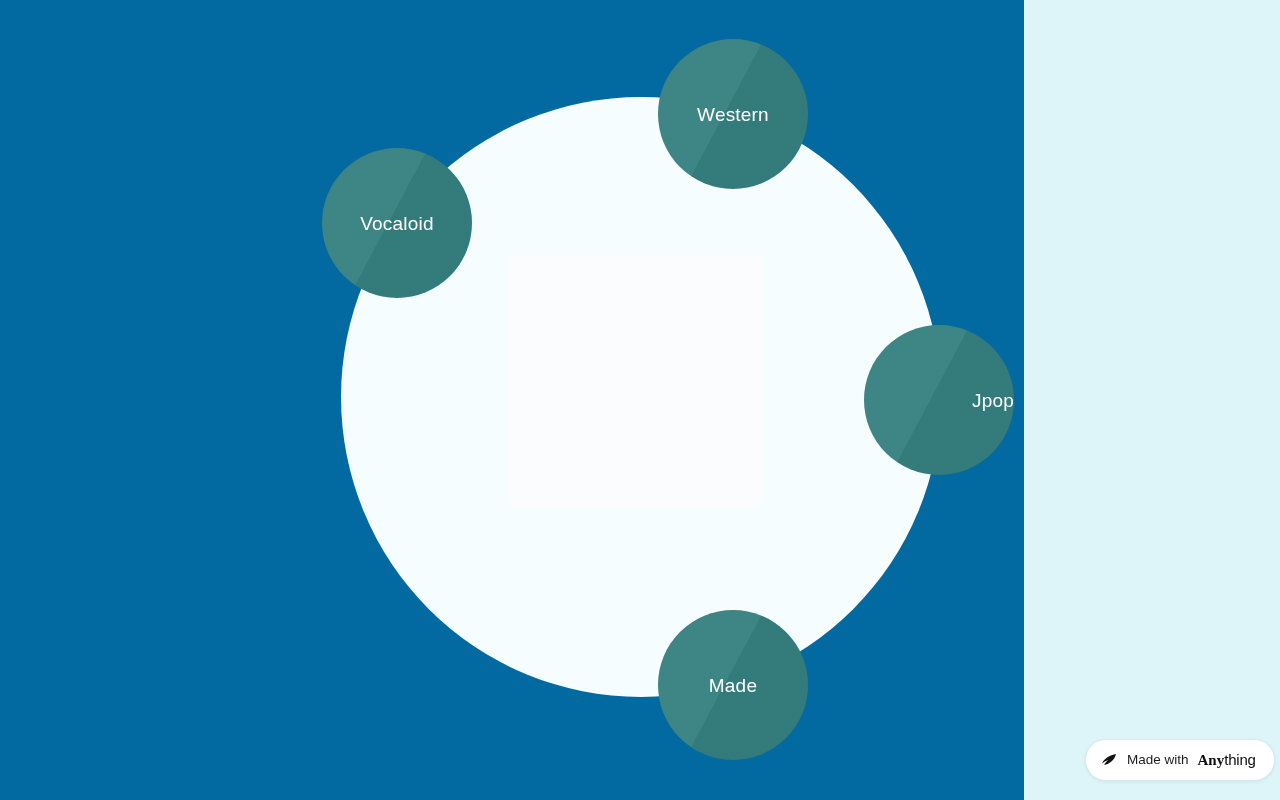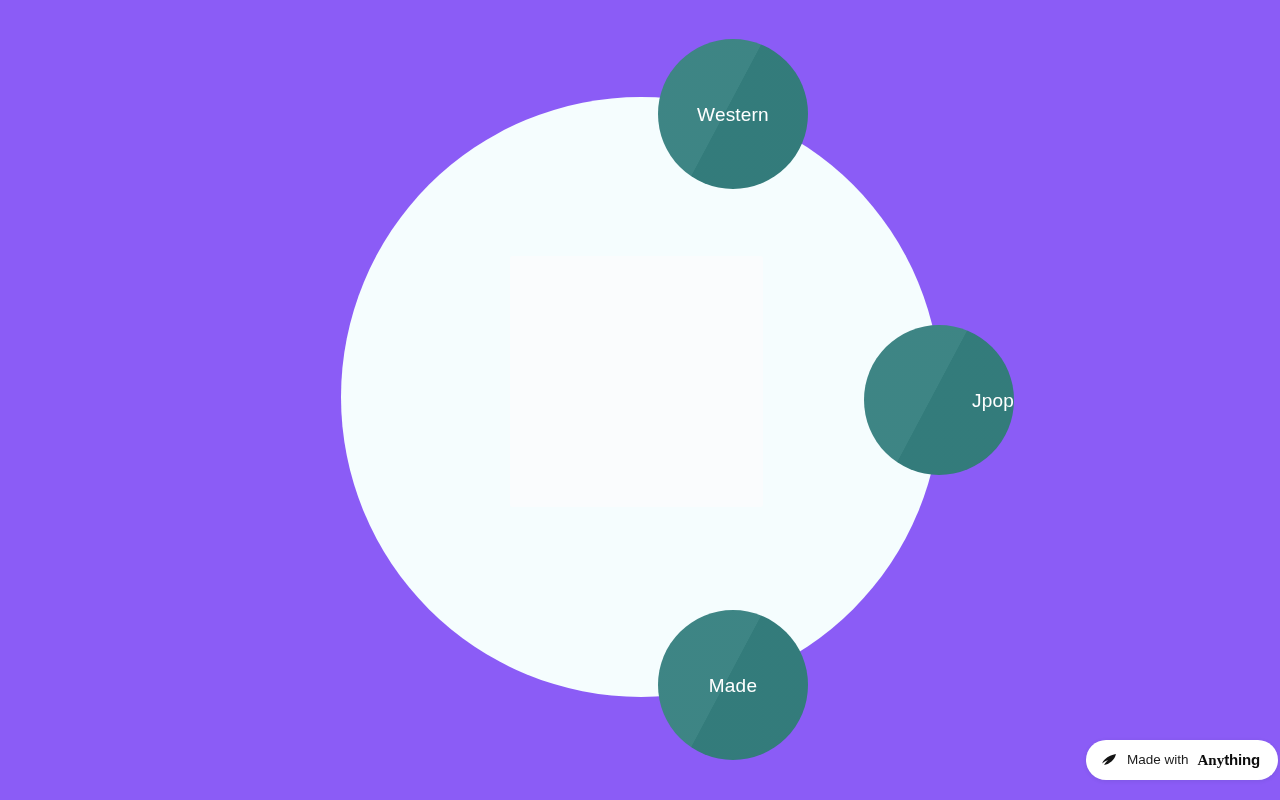--- a/index.html
+++ b/index.html
@@ -10,23 +10,23 @@
   body {
     width: 1280px;
     height: 800px;
     overflow: hidden;
     font-family: "Liberation Sans", sans-serif;
     background: #ddf4f8;
   }
 
   #stage {
     position: relative;
-    width: 1280px;
+    width: 1024px;
     height: 800px;
-    background: #8b5cf6;
+    background: #0369a1;
   }
 
   
   .halo {
     position: absolute;
     left: 341px;
     top: 97px;
     width: 600px;
     height: 600px;
     border-radius: 50%;
@@ -113,38 +113,41 @@
     line-height: 1;
     white-space: nowrap;
   }
   .made-badge .brand .brand-any {
     font-family: "Liberation Serif", serif;
     font-weight: 700;
   }
   .made-badge .brand .brand-thing {
     font-family: "Liberation Sans", sans-serif;
     font-style: normal;
-    font-weight: 700;
+    font-weight: 400;
     letter-spacing: -0.2px;
     margin-top: 19px;
   }
 </style>
 </head>
 <body>
 
 <div id="stage">
 
   <div class="halo"></div>
 
   <div class="center-placeholder"></div>
 
   <div class="bubble b0">
     <span class="bubble-label">Western</span>
   </div>
 
+  <div class="bubble b1">
+    <span class="bubble-label">Vocaloid</span>
+  </div>
 
   <div class="bubble b2">
     <span class="bubble-label">Jpop</span>
   </div>
 
 
   <div class="bubble b4">
     <span class="bubble-label">Made</span>
   </div>
 

